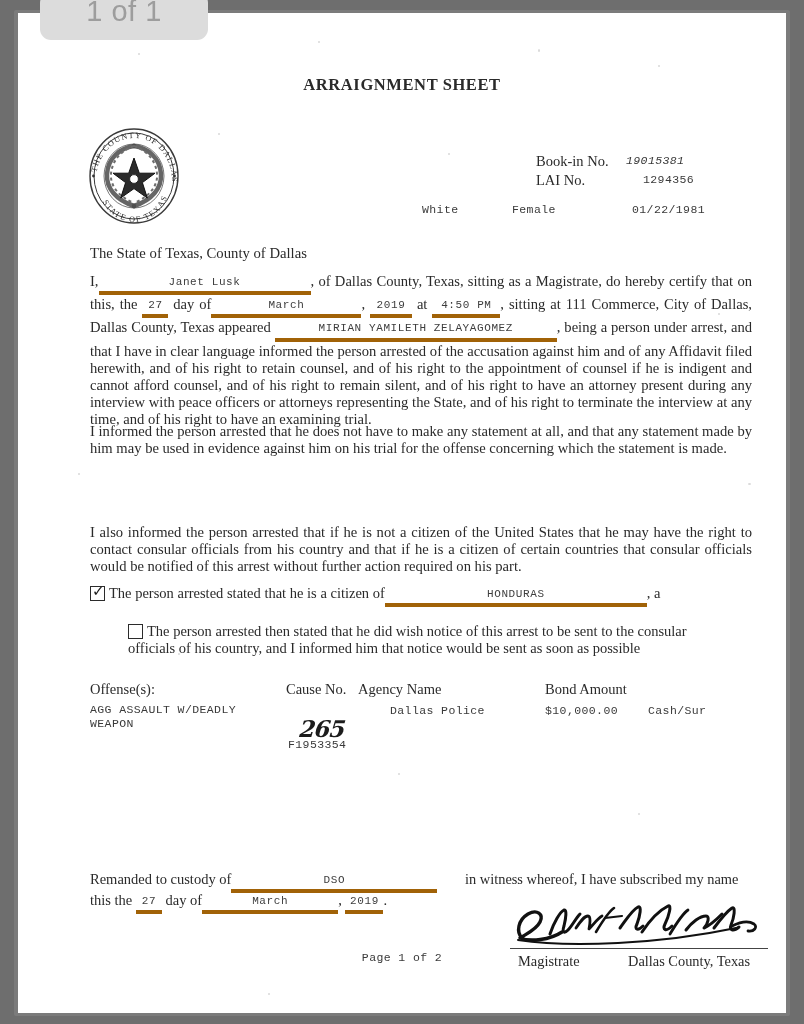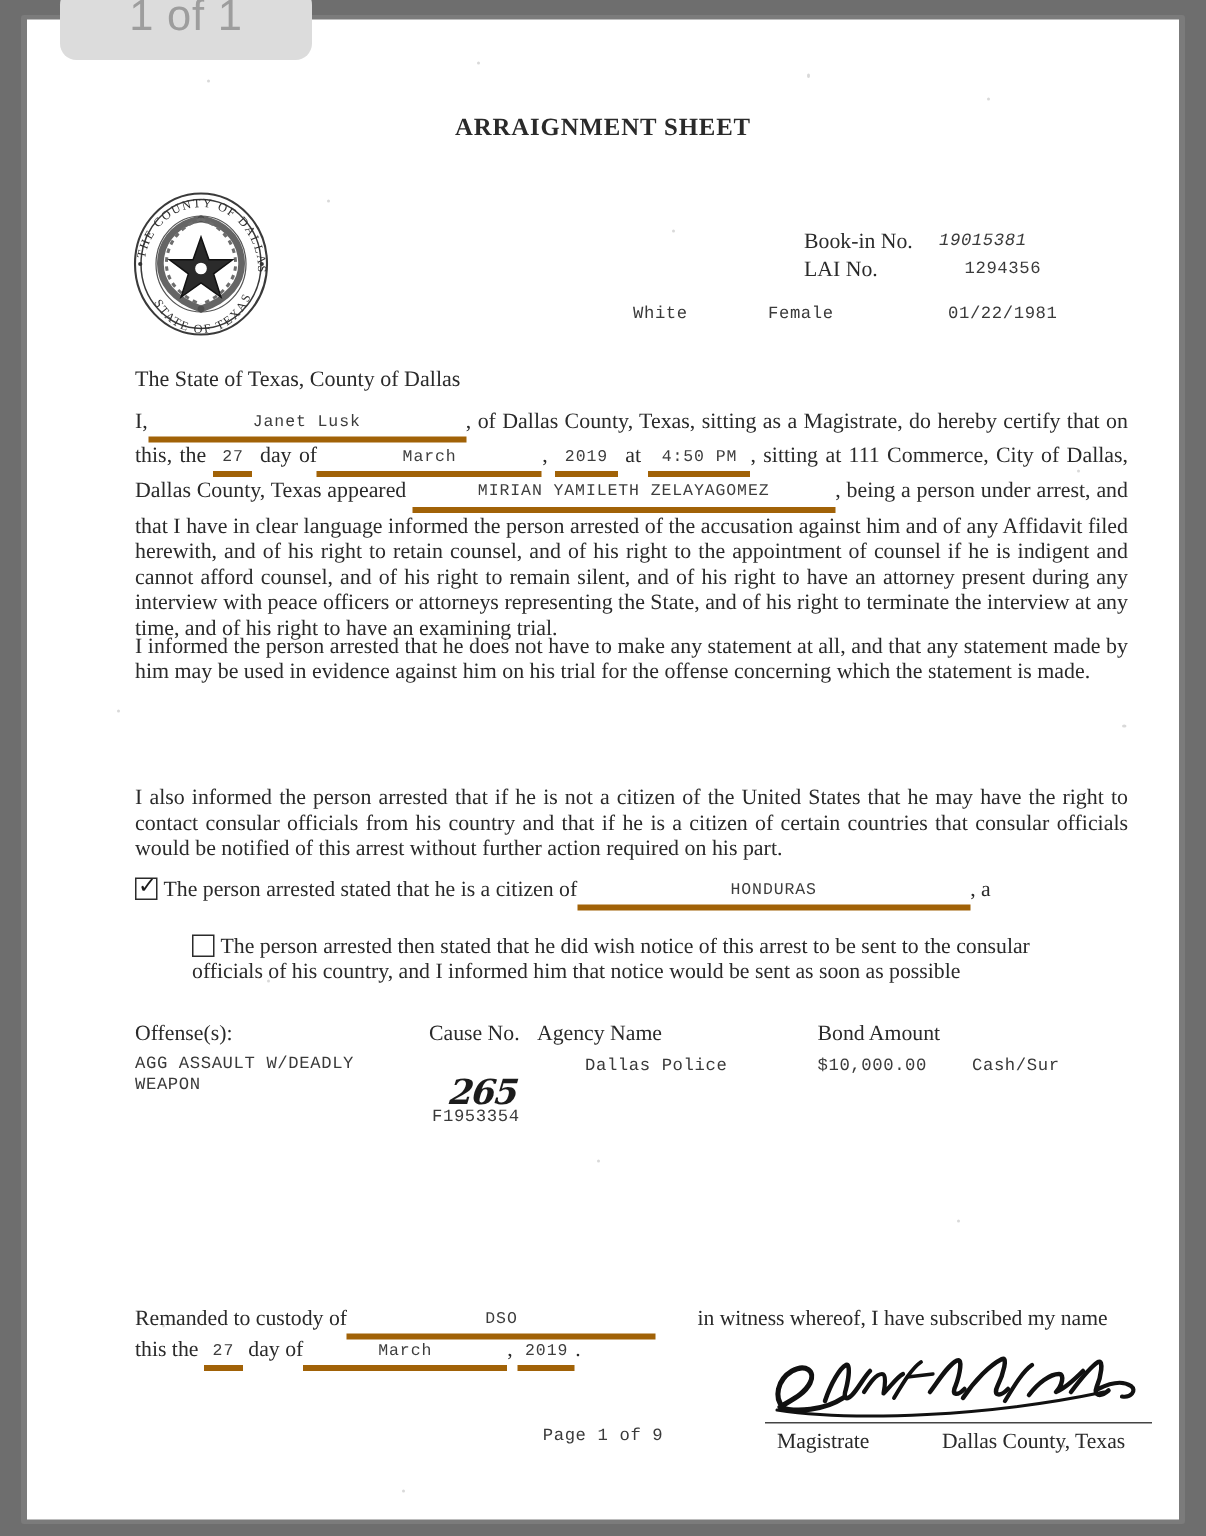--- a/index.html
+++ b/index.html
@@ -329,21 +329,21 @@
               <path d="M8 42 C60 50 150 46 226 30" stroke-width="2"></path>
             </g>
           </svg>
           <div id="sig-rule"></div>
           <div id="sig-lab-left">Magistrate</div>
           <div id="sig-lab-right">Dallas County, Texas</div>
         </div>
 
       </div>
 
-      <div id="page-of" class="mono">Page 1 of 9</div>
+      <div id="page-of" class="mono">Page 1 of 2</div>
 
     </div>
   </div>
 
   <div id="page-badge">
     <span>1 of 1</span>
   </div>
 
 </div>
 

